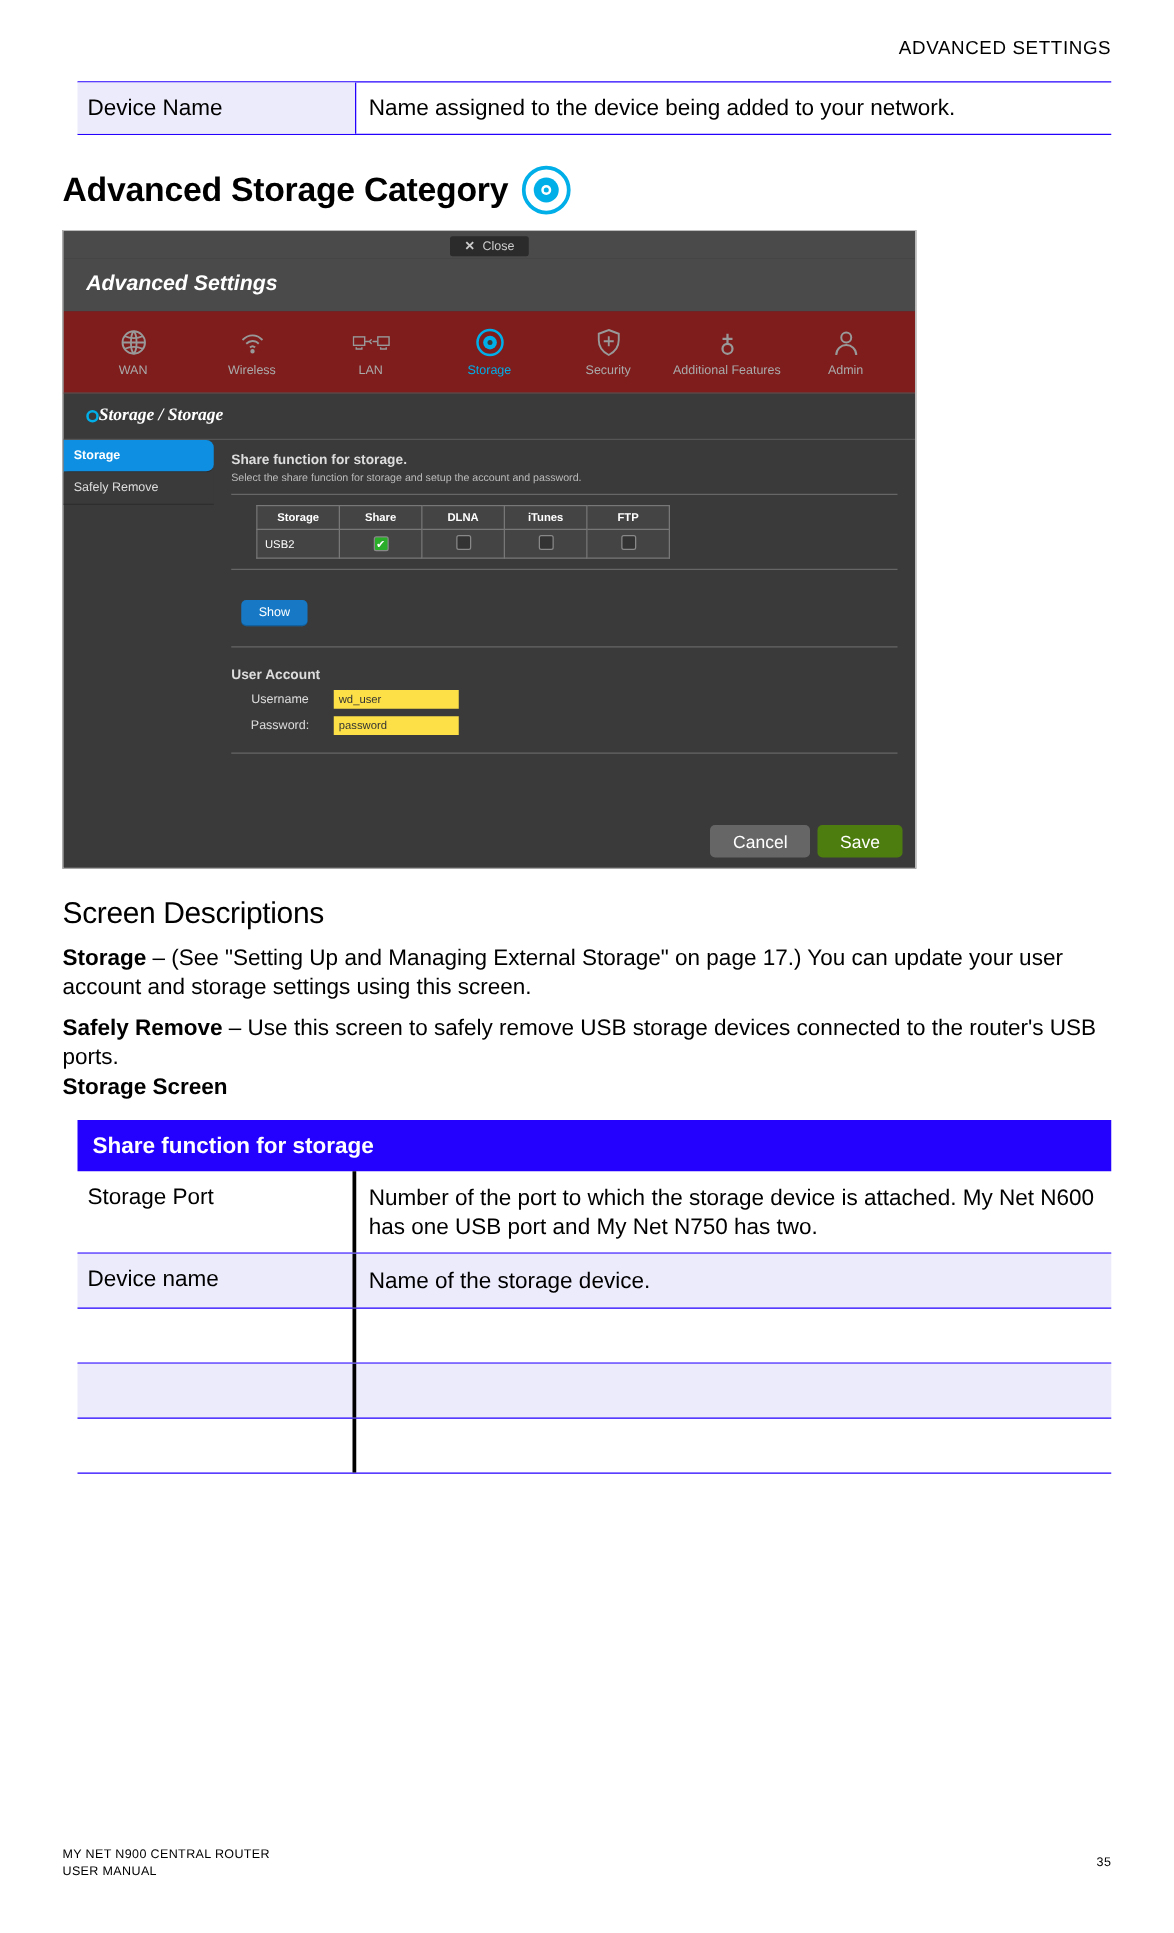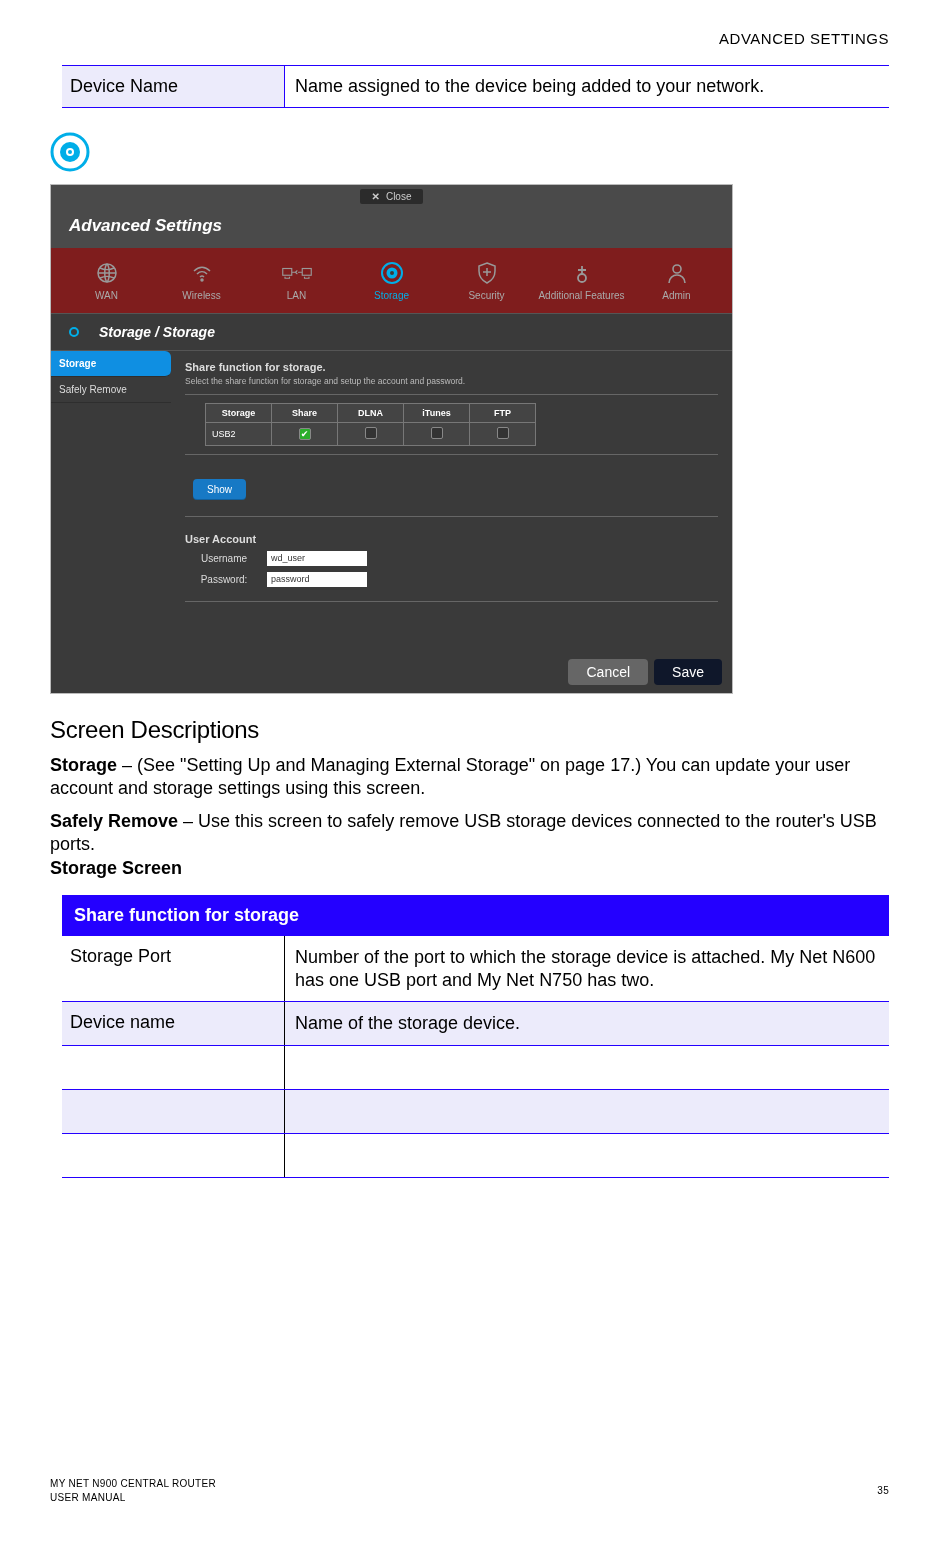--- a/index.html
+++ b/index.html
@@ -48,21 +48,21 @@
   }
   .close-pill .pill .x { font-weight:bold; }
   .adv-title {
     color:#fff; font-weight:700; font-size:17px; padding:10px 0 12px 18px;
     background:#4a4a4a; font-style: italic;
   }
   .topnav { display:flex; background:#7f1d1d; padding:6px 8px 8px 8px; gap:0; border-bottom:1px solid #555;}
   .topnav .nav-item { flex:1; text-align:center; color:#aaa; font-size:10px; padding:6px 0 4px 0;}
   .topnav .nav-item.active { color:#00aee8; }
   .topnav .nav-item .ic { display:flex; justify-content:center; margin-bottom:4px; height:26px; align-items:center;}
-  .breadcrumb { color:#fff; font-weight:700; font-style:italic; font-size:14px; padding:10px 0 10px 18px; display:flex; align-items:center; gap:20px; border-bottom:1px solid #555; background:#3a3a3a;}
+  .breadcrumb { color:#fff; font-weight:700; font-style:italic; font-size:14px; padding:10px 0 10px 18px; display:flex; align-items:center; gap:0; border-bottom:1px solid #555; background:#3a3a3a;font-family:Liberation Serif, serif;}
   .breadcrumb .dot { width:10px;height:10px;border:2px solid #00aee8;border-radius:50%;display:inline-block; }
   .panel { display:flex; background:#3a3a3a; min-height:300px; }
   .sidebar { width:120px; }
   .sidebar .sb-item { color:#ddd; font-size:10px; padding:7px 8px; background:#3a3a3a; border-bottom:1px solid #2e2e2e;}
   .sidebar .sb-item.active { background:#0f8fe2; color:#fff; font-weight:700; border-top-right-radius:6px; border-bottom-right-radius:6px;}
   .main { flex:1; padding:10px 14px 12px 14px; color:#ddd; }
   .main .mtitle { font-weight:700; font-size:11px; }
   .main .msub { font-size:8.5px; color:#bbb; margin:3px 0 8px 0; }
   .main hr { border:none; border-top:1px solid #666; margin:8px 0; }
   .stable { border-collapse:collapse; margin-left:20px; }
@@ -70,38 +70,38 @@
     border:1px solid #777; font-size:9px; color:#fff; text-align:center;
     padding:4px 0; width:66px; background:#444;
   }
   .stable td.label { text-align:left; padding-left:6px;}
   .chk { display:inline-block; width:12px; height:12px; border:1px solid #888; border-radius:2px; background:#333; line-height:10px; }
   .chk.on { background:#2aae2a; color:#fff; font-size:9px; text-align:center; }
   .btn-show { display:inline-block; background:#1779c5; color:#fff; font-size:10px; padding:5px 14px; border-radius:4px; margin:16px 0 0 8px; box-shadow:inset 0 -1px 0 rgba(0,0,0,0.2);}
   .ua-title { font-weight:700; font-size:11px; margin-top:16px; }
   .field-row { display:flex; align-items:center; margin-top:6px; gap:4px; font-size:10px; }
   .field-row .flabel { width:78px; text-align:center; color:#ddd; }
-  .field-row .finput { background:#ffffff; color:#333; padding:2px 4px; height:15px; width:100px; font-size:9px; line-height:11px; }
+  .field-row .finput { background:#fde047; color:#333; padding:2px 4px; height:15px; width:100px; font-size:9px; line-height:11px; }
   .footer-btns { display:flex; justify-content:flex-end; gap:6px; padding:8px 10px; background:#3a3a3a; }
   .fbtn { font-size:14px; padding:5px 18px; border-radius:4px; color:#fff; }
   .fbtn.cancel { background:#666; }
-  .fbtn.save { background:#0f172a; }
+  .fbtn.save { background:#4d7c0f; }
 
   
   .sec-h { font-size: 24px; margin-top:22px; letter-spacing:-0.3px; font-weight:400; }
   .para { font-size: 18px; margin-top:10px; line-height:1.28; }
   .para .b { font-weight:700; }
   .sub-h { font-size:18px; font-weight:700; margin-top:2px; }
 
   
   .big-table { margin:16px 0 0 12px; }
   .big-table .hdr { background:#2400ff; color:#fff; font-weight:700; font-size:18px; padding:10px 12px;margin-top:16px; }
   .big-table .row { display:flex; border-bottom:1px solid #2400ff; }
   .big-table .row.alt { background:#ecebfb; }
-  .big-table .row .c1 { width:223px; padding:10px 10px 10px 8px; font-size:18px; border-right:1px solid #000000; }
+  .big-table .row .c1 { width:223px; padding:10px 10px 10px 8px; font-size:18px; border-right:3px solid #000000; }
   .big-table .row .c2 { flex:1; padding:10px 10px 10px 10px; font-size:18px; line-height:1.25; }
   .big-table .row.empty { height:44px; }
   .big-table .row.empty .c1, .big-table .row.empty .c2 { padding:0; }
 
   .page-footer {
     position:absolute; left:50px; right:50px; bottom:42px;
     display:flex; justify-content:space-between; align-items:center;
     font-size:10px; letter-spacing:0.3px;
   }
   .page-footer .left { line-height:1.35; }
@@ -114,20 +114,21 @@
 <div class="content">
 
   <div class="small-table">
     <div class="small-row">
       <div class="cell-l">Device Name</div>
       <div class="cell-r">Name assigned to the device being added to your network.</div>
     </div>
   </div>
 
   <div class="cat-heading">
+    <h2>Advanced Storage Category</h2>
     <span class="disc-icon">
       <svg viewBox="0 0 40 40">
         <circle cx="20" cy="20" r="18" fill="none" stroke="#00aee8" stroke-width="3"></circle>
         <circle cx="20" cy="20" r="10" fill="#00aee8"></circle>
         <circle cx="20" cy="20" r="4" fill="#fff"></circle>
         <circle cx="20" cy="20" r="2" fill="#00aee8"></circle>
       </svg>
     </span>
   </div>
 

